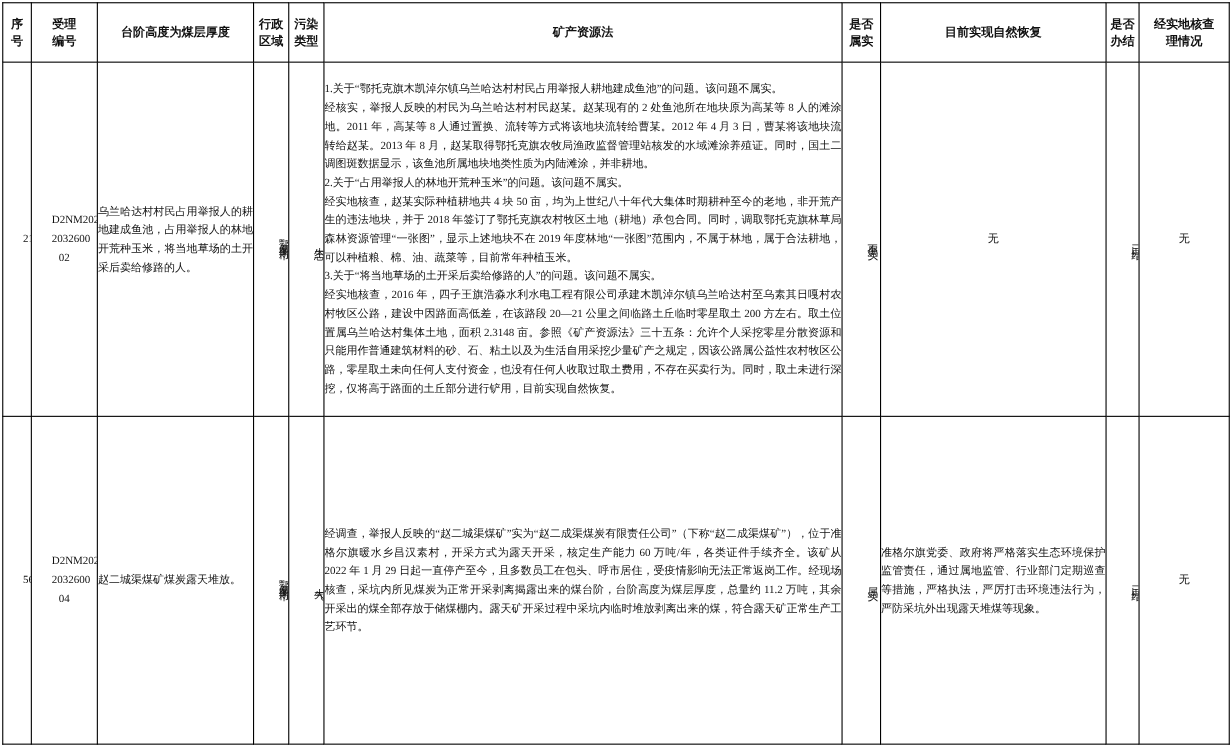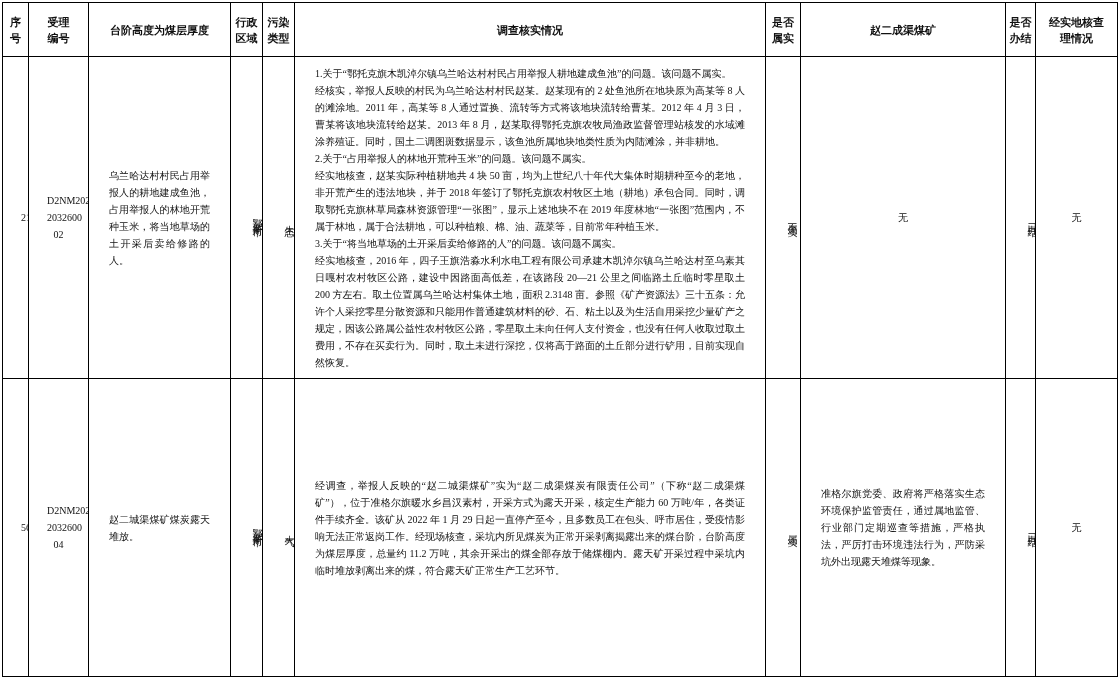--- a/index.html
+++ b/index.html
@@ -15,21 +15,21 @@
   thead th{
     font-family:"Liberation Sans","DejaVu Sans",sans-serif;
     font-weight:bold;font-size:11px;line-height:16px;
     text-align:center;white-space:pre-line;padding:4px 2px;height:45px;
   }
   td{font-size:10px;line-height:17px;padding:2px 18px;}
   tr.row-37{height:322px;}
   tr.row-38{height:298px;}
   .center{text-align:center;}
   .prewrap{white-space:pre-line;}
-  .just{text-align:justify;white-space:pre-line;padding:4px 20px;}
+  .just{text-align:justify;white-space:pre-line;padding:4px 0;}
   .vert{text-align:center;}
   .vert span{
     writing-mode:vertical-rl;text-orientation:upright;
     letter-spacing:2px;display:inline-block;
   }
 </style>
 </head>
 <body>
 
 <table class="report">
@@ -49,24 +49,24 @@
     <tr>
       <th>序
 号</th>
       <th>受理
 编号</th>
       <th>台阶高度为煤层厚度</th>
       <th>行政
 区域</th>
       <th>污染
 类型</th>
-      <th>调查核实情况</th>
+      <th>矿产资源法</th>
       <th>是否
 属实</th>
-      <th>赵二成渠煤矿</th>
+      <th>目前实现自然恢复</th>
       <th>是否
 办结</th>
       <th>经实地核查
 理情况</th>
     </tr>
   </thead>
   <tbody>
     <tr class="row-37">
       <td class="center">21</td>
       <td class="center prewrap">D2NM202

